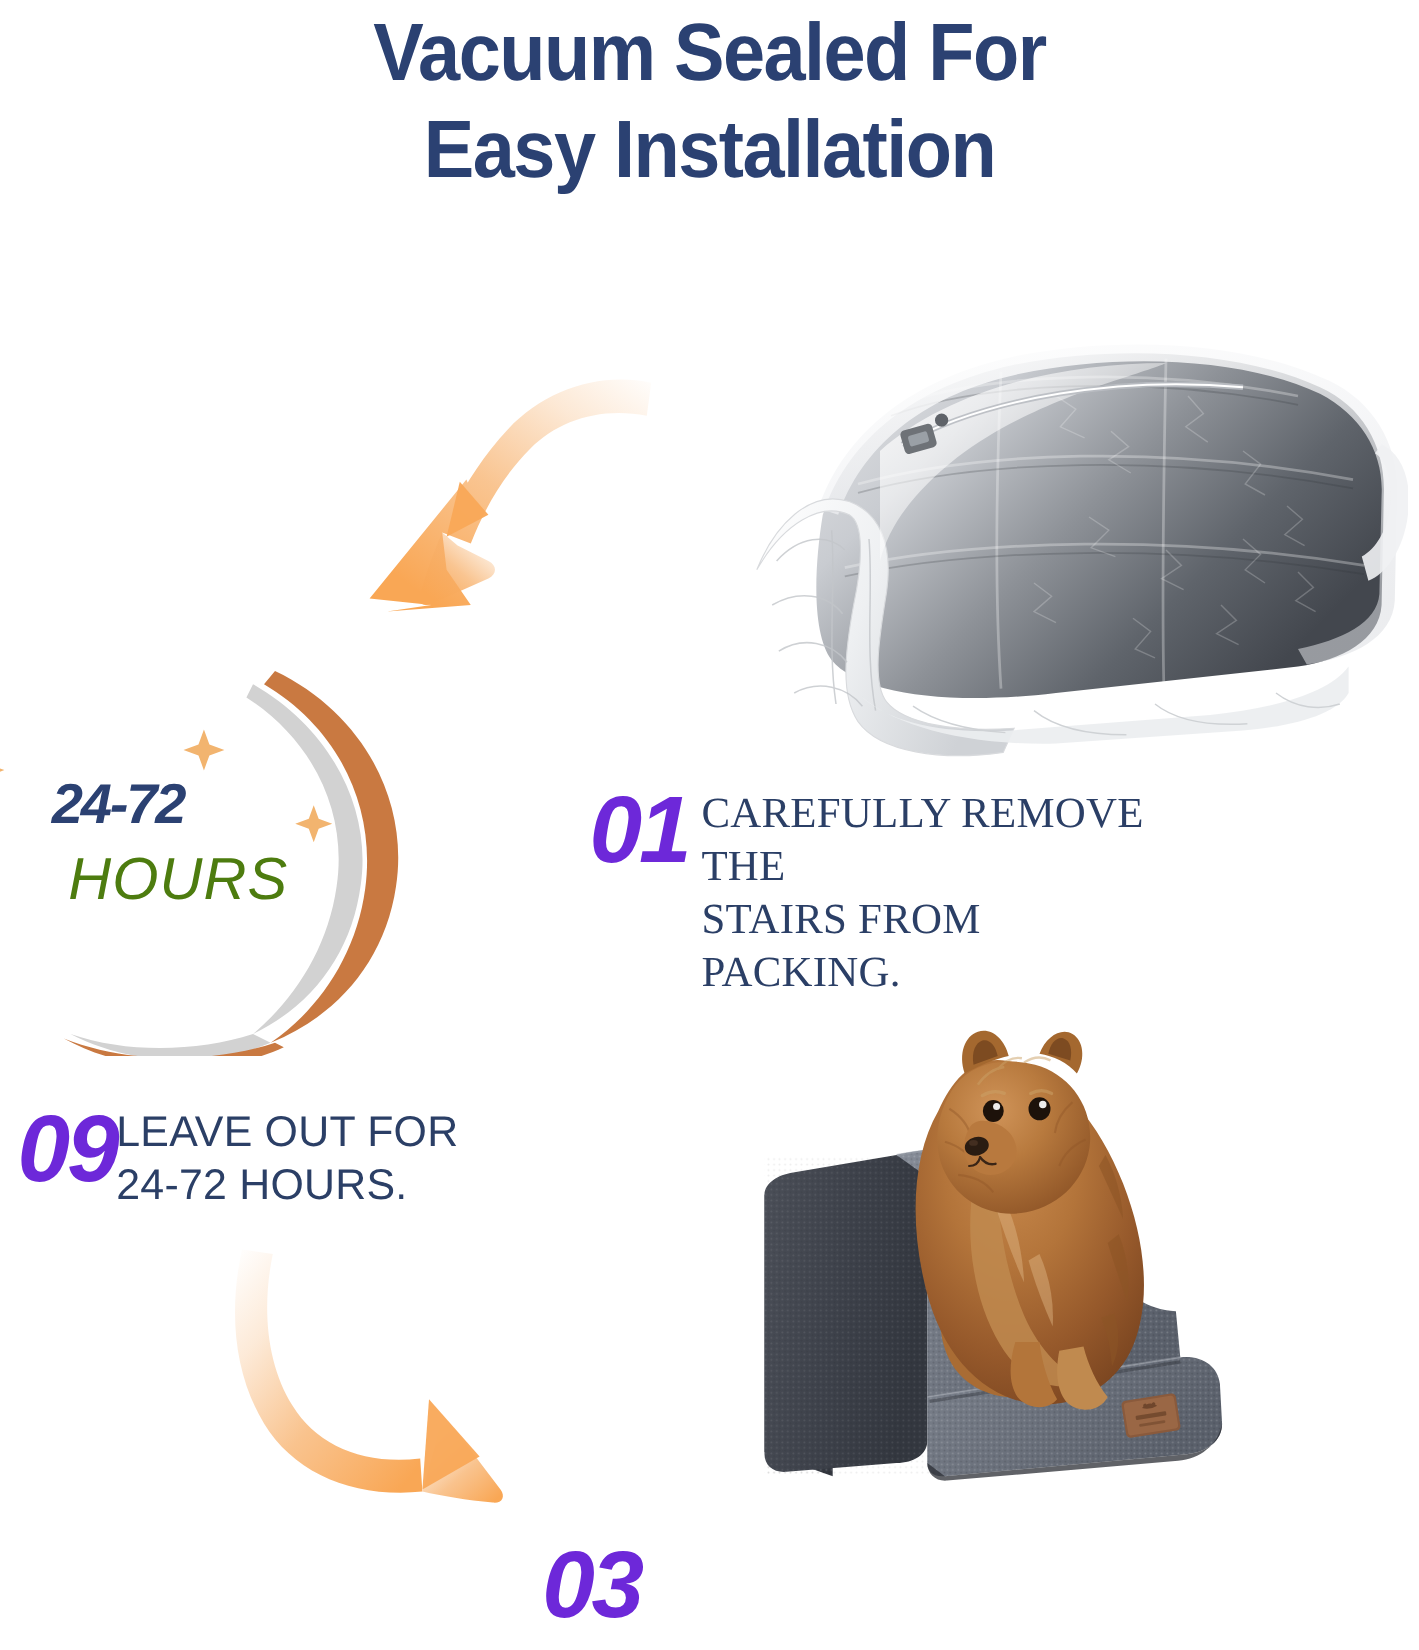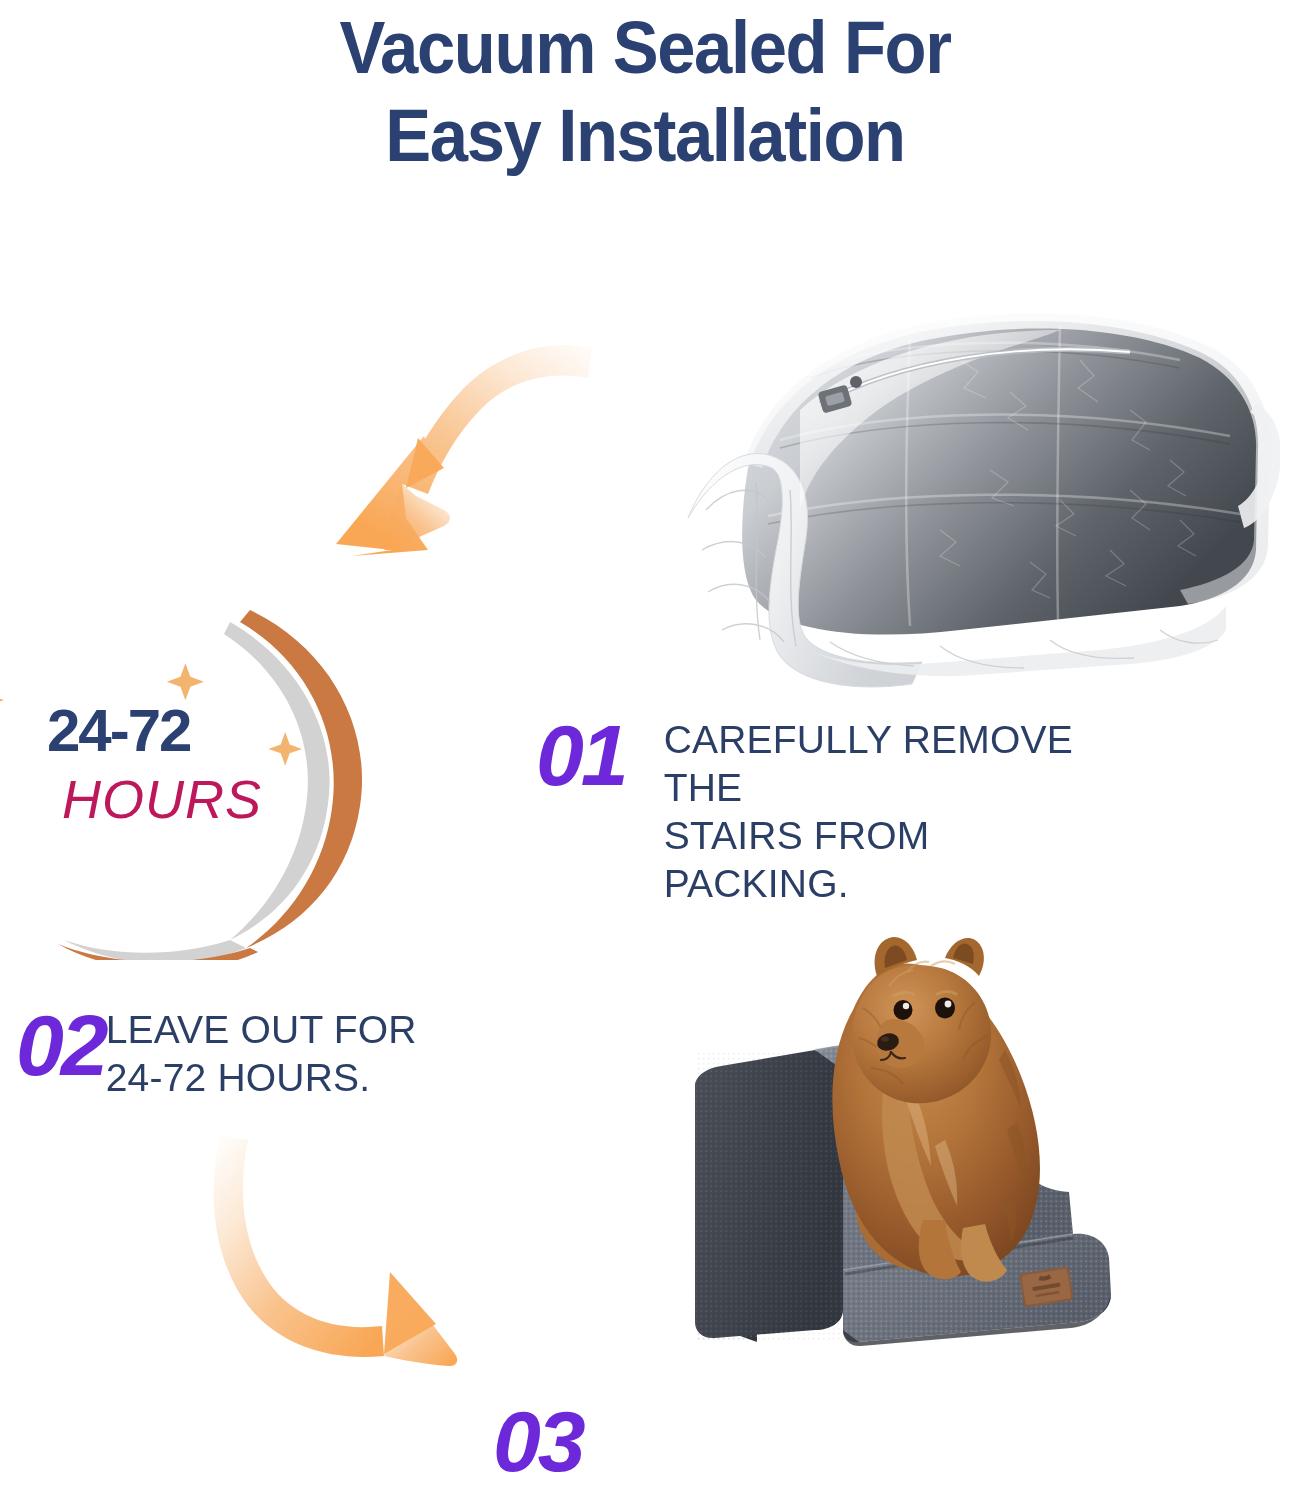--- a/index.html
+++ b/index.html
@@ -58,21 +58,21 @@
     font-weight: normal;
     font-size: 39px;
     line-height: 48px;
     color: #2B3F66;
     letter-spacing: 0.2px;
     white-space: pre-line;
     padding-top: 4px;
   }
 
   #step-01 { top: 712px; left: 536px; }
-  #step-01 .step-text { margin-left: 38px; }
+  #step-01 .step-text { margin-left: 12px; font-family: Liberation Serif, serif; }
 
   #step-02 { top: 1002px; left: 16px; }
   #step-02 .step-text { }
 
   #step-03 { top: 1398px; left: 493px; gap: 40px; }
   #step-03 .step-text { margin-left: 22px; }
 
   
   #badge {
     position: absolute;
@@ -82,36 +82,37 @@
     height: 360px;
   }
   #badge svg { position: absolute; top: 0; left: 0; }
 
   .badge-num {
     position: absolute;
     top: 692px;
     left: 47px;
     font-family: "Liberation Sans", sans-serif;
     font-weight: bold;
-    font-size: 60px;
+    font-style: italic;
+    font-size: 51px;
     line-height: 78px;
     letter-spacing: -2px;
     color: #2B4172;
   }
   .badge-sub {
     position: absolute;
     top: 772px;
     left: 62px;
     font-family: "Liberation Sans", sans-serif;
     font-weight: normal;
     font-style: italic;
     font-size: 54px;
     line-height: 54px;
     letter-spacing: 1px;
-    color: #be185d;
+    color: #4d7c0f;
   }
 
   
   .arrow { position: absolute; }
   #arrow-1 { top: 318px; left: 296px; }
   #arrow-2 { top: 1128px; left: 198px; }
 
   
   .photo { position: absolute; }
   #photo-package { top: 300px; left: 660px; }
@@ -299,21 +300,21 @@
   <div class="badge-num">24-72</div>
   <div class="badge-sub">HOURS</div>
 
   <div class="step" id="step-01">
     <div class="step-num">01</div>
     <div class="step-text">CAREFULLY REMOVE THE
 STAIRS FROM PACKING.</div>
   </div>
 
   <div class="step" id="step-02">
-    <div class="step-num">02</div>
+    <div class="step-num">09</div>
     <div class="step-text">LEAVE OUT FOR
 24-72 HOURS.</div>
   </div>
 
   <div class="arrow" id="arrow-2">
     <svg width="320" height="250" viewBox="0 0 320 250">
       <defs>
         <linearGradient id="arrG2" x1="0.05" y1="0" x2="0.92" y2="0.95">
           <stop offset="0%" stop-color="#F6AE68" stop-opacity="0.02"></stop>
           <stop offset="25%" stop-color="#F6AE68" stop-opacity="0.26"></stop>

